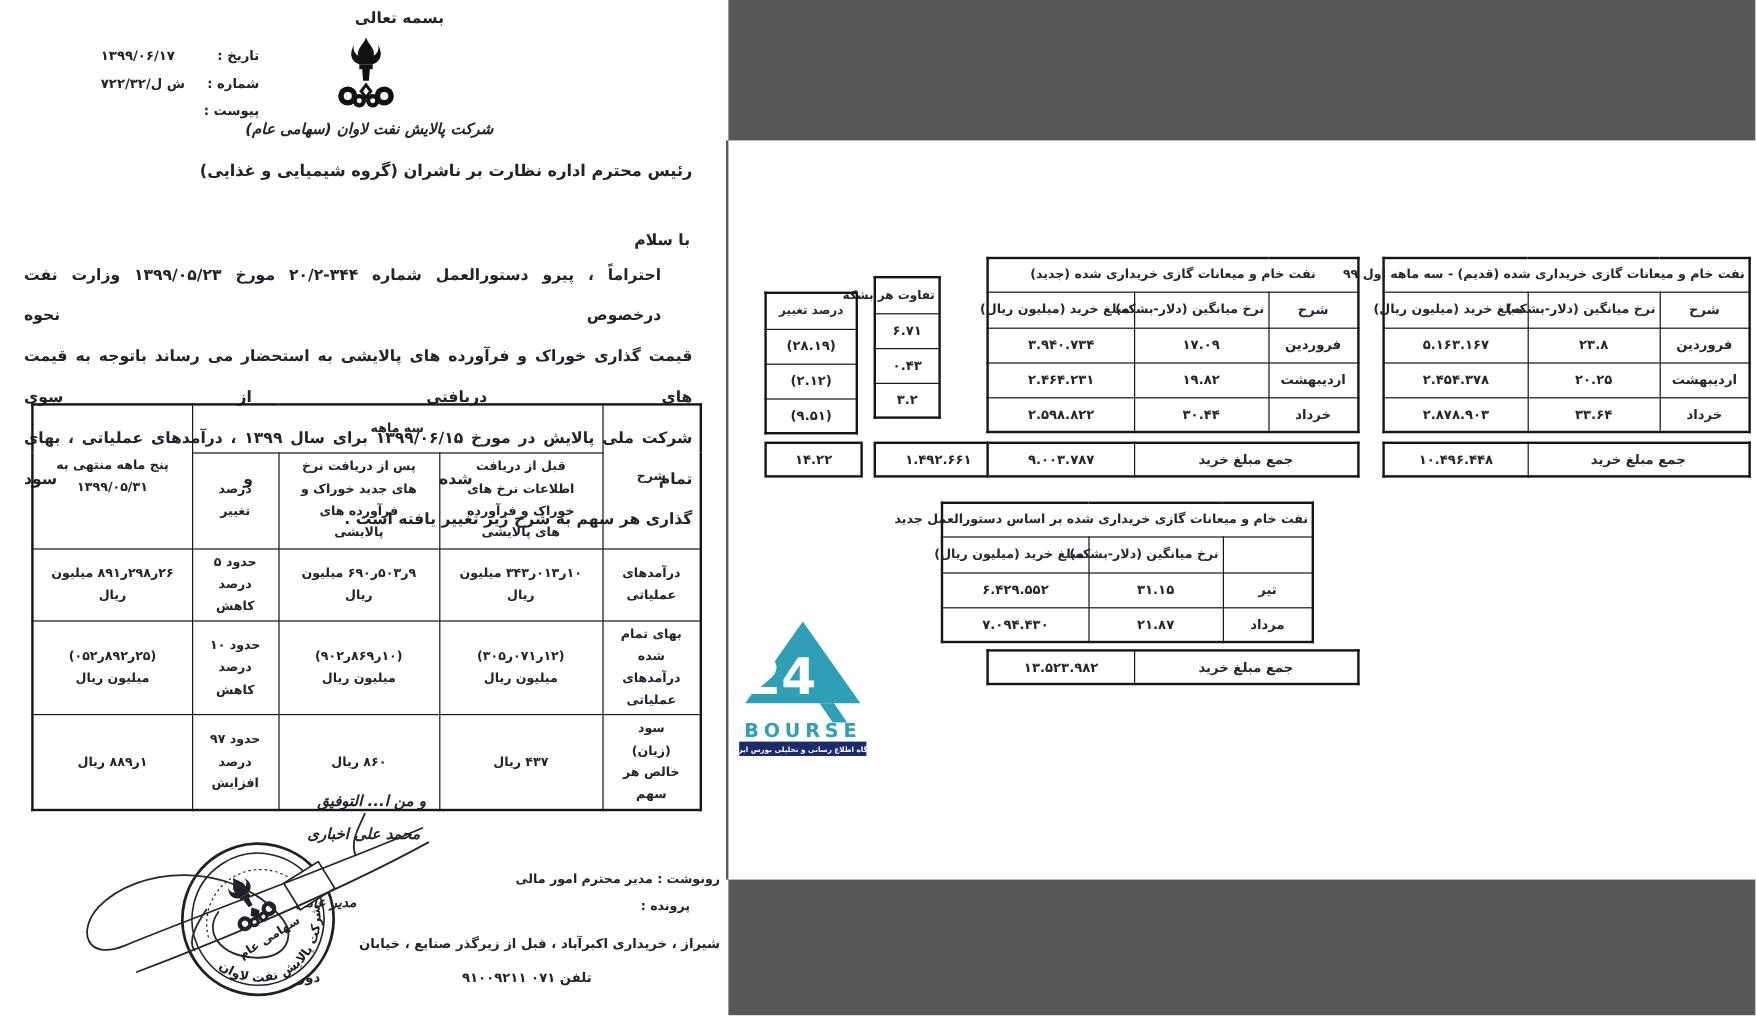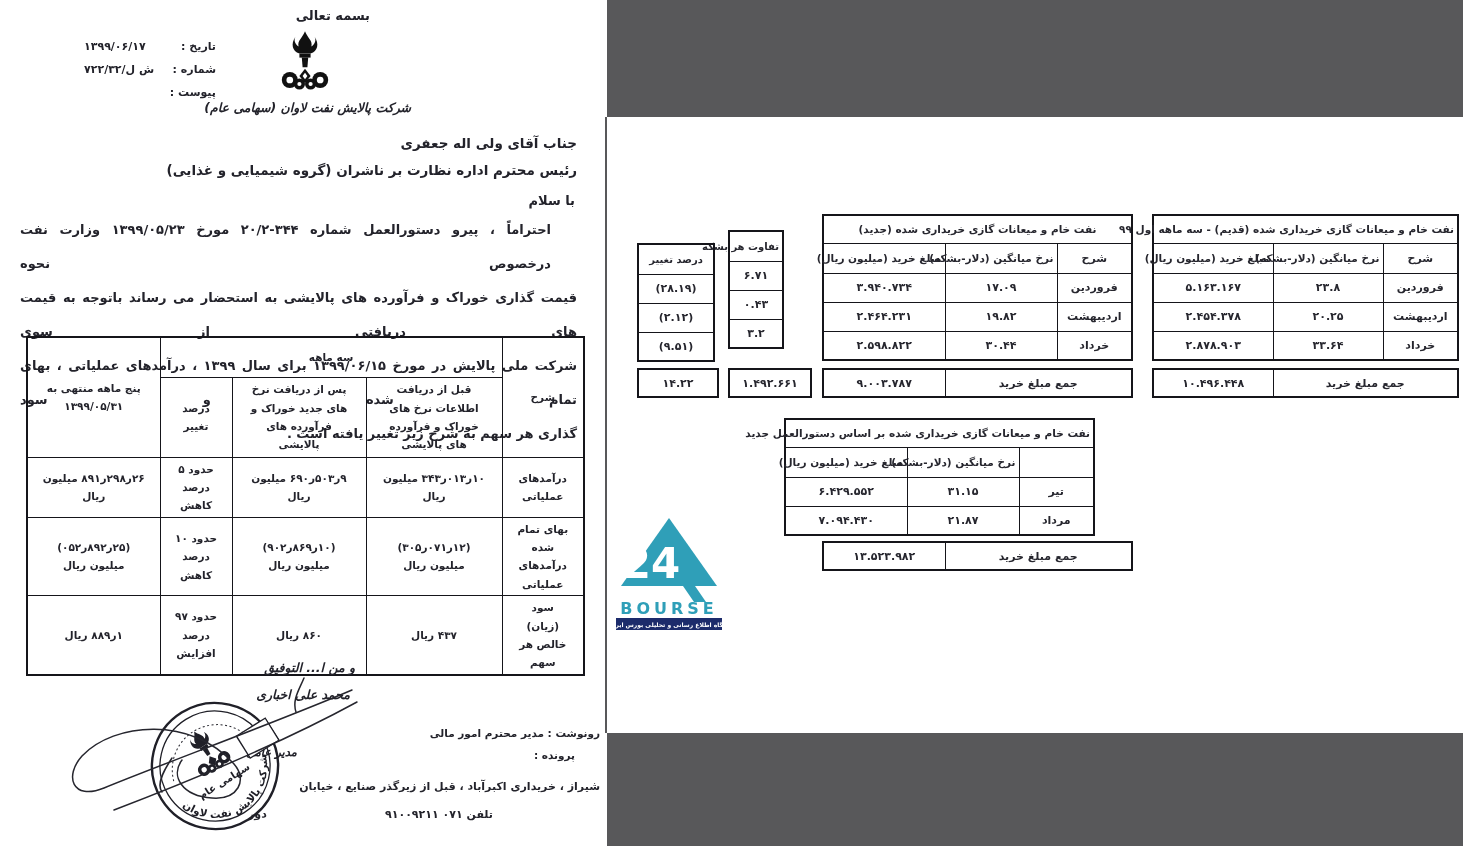--- a/index.html
+++ b/index.html
@@ -70,21 +70,20 @@
       <circle cx="23" cy="67" r="2.6" fill="#fff"></circle>
     <circle cx="37" cy="67" r="7" fill="#111"></circle>
       <circle cx="37" cy="67" r="2.6" fill="#fff"></circle>
     <path d="M30,48 L37,57 L30,66 L23,57 Z" fill="#111"></path>
     <path d="M30,53 L33,57 L30,61 L27,57 Z" fill="#fff"></path>
   </svg>
 
   <div class="abs ctr b i rtl" style="left:196px;top:100px;width:215px;font-size:12.5px;">شرکت پالایش نفت لاوان (سهامی عام)</div>
 
   <div class="abs rt rtl" style="left:120px;top:130px;width:457px;font-size:13.5px;font-weight:bold;line-height:27px;">
-    <div>جناب آقای ولی اله جعفری</div>
     <div>رئیس محترم اداره نظارت بر ناشران  (گروه شیمیایی و غذایی)</div>
   </div>
 
   <div class="abs rt b rtl" style="left:430px;top:193px;width:145px;font-size:13px;">با سلام</div>
 
   <div class="abs" style="left:20px;top:213px;width:557px;">
     <div class="body-line first">احتراماً ، پیرو دستورالعمل شماره ۳۴۴-۲۰/۲ مورخ ۱۳۹۹/۰۵/۲۳ وزارت نفت درخصوص نحوه</div>
     <div class="body-line">قیمت گذاری خوراک و فرآورده های پالایشی به استحضار می رساند باتوجه به قیمت های دریافتی از سوی</div>
     <div class="body-line">شرکت ملی پالایش در مورخ ۱۳۹۹/۰۶/۱۵ برای سال ۱۳۹۹ ، درآمدهای عملیاتی ، بهای تمام شده و سود</div>
     <div class="body-line last">گذاری هر سهم به شرح زیر تغییر یافته است .</div>
@@ -286,21 +285,21 @@
         <td>۶.۷۱</td>
       </tr>
   <tr style="height:29px;">
         <td>۰.۴۳</td>
       </tr>
   <tr style="height:29px;">
         <td>۳.۲</td>
       </tr>
 </tbody>
   </table>
-<div class="tbox abs" style="left:728px;top:368px;width:80px;height:26px;">۱.۴۹۲.۶۶۱</div>
+<div class="tbox abs" style="left:728px;top:368px;width:80px;height:26px;padding-left:12px;">۱.۴۹۲.۶۶۱</div>
 
 <table class="ptable abs" style="left:637px;top:243px;width:78px;">
   <tbody>
       <tr style="height:30px;">
         <td style="font-size:10px;">درصد تغییر</td>
       </tr>
   <tr style="height:29px;">
         <td>(۲۸.۱۹)</td>
       </tr>
   <tr style="height:29px;">

